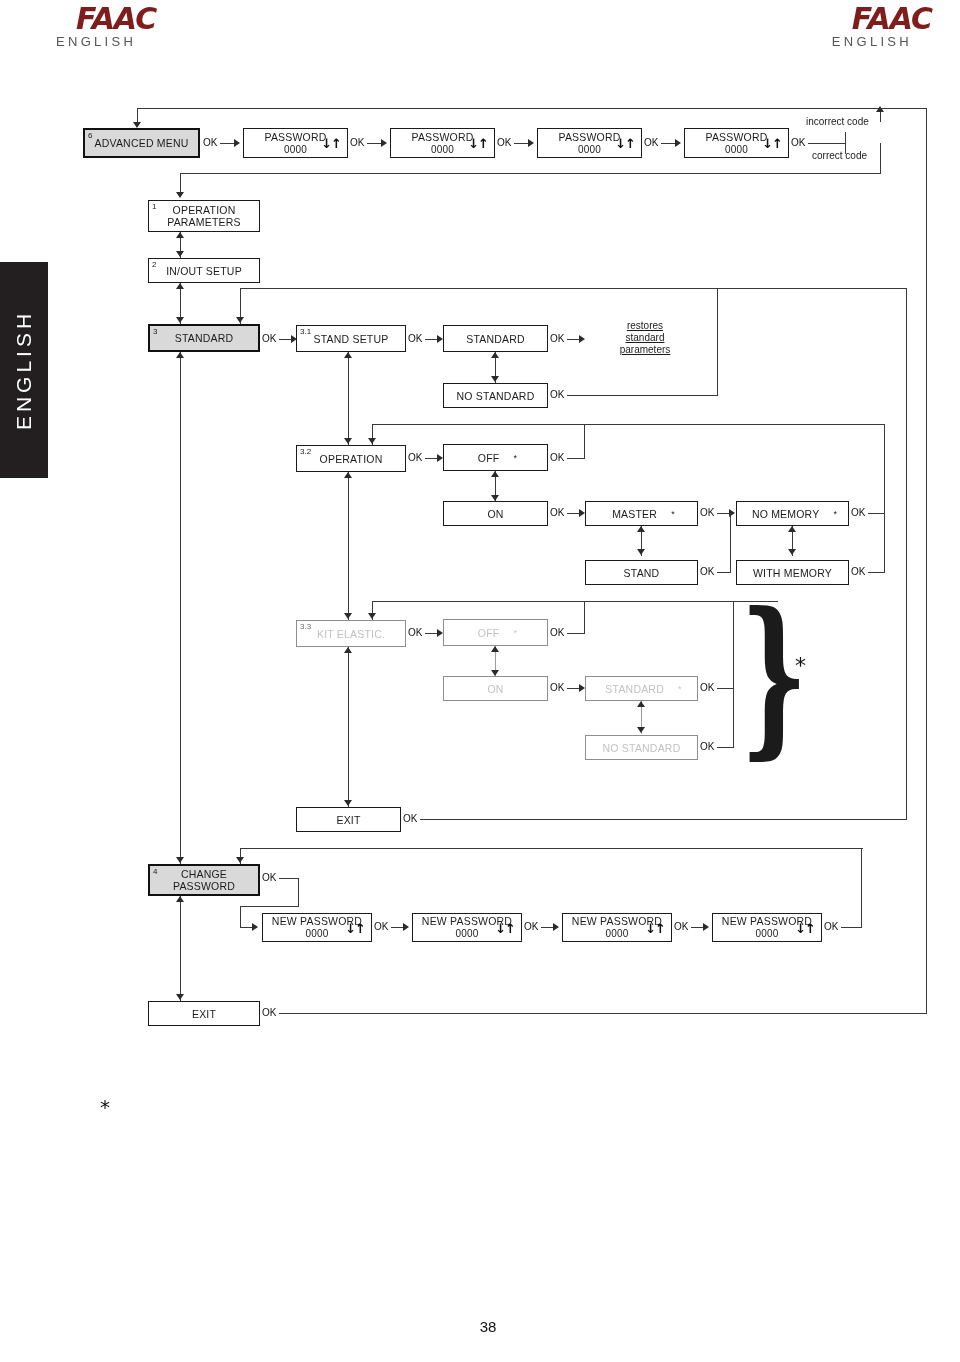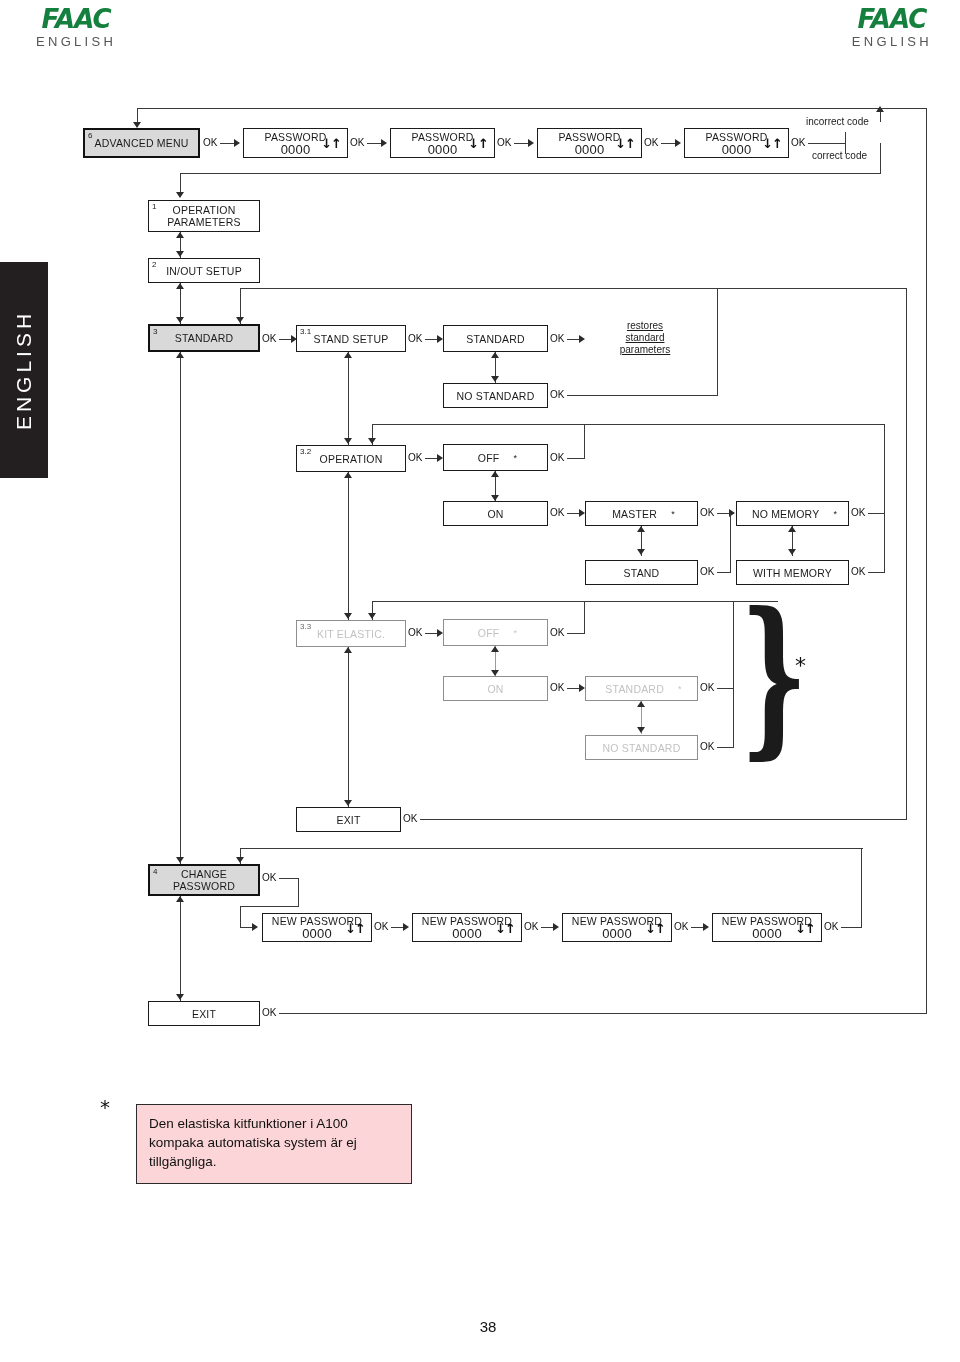--- a/index.html
+++ b/index.html
@@ -7,22 +7,22 @@
     width:960px;height:1362px;position:relative;background:#ffffff;
     font-family:"Liberation Sans","DejaVu Sans",sans-serif;
     -webkit-font-smoothing:antialiased;
   }
   .page{position:absolute;inset:0;overflow:hidden;}
 
   
   .logo{position:absolute;text-align:center;color:#4a4a4a;}
   .logo .mark{
     font-family:"DejaVu Sans",sans-serif;
-    font-size:26px;font-weight:bold;letter-spacing:-1px;
-    font-style:italic;line-height:30px;color:#15803d;
+    font-size:30px;font-weight:bold;letter-spacing:-1px;
+    font-style:italic;line-height:30px;color:#7f1d1d;margin-left:40px;
   }
   .logo .sub{
     font-size:13px;letter-spacing:3.3px;line-height:16px;color:#555;
     font-weight:normal;
   }
   #logo-left{left:36px;top:4px;}
   #logo-right{right:28px;top:4px;}
 
   
   #lang-tab{
@@ -51,21 +51,21 @@
   .idx{
     position:absolute;left:3px;top:1px;font-size:8px;line-height:9px;
     color:#1b1b1b;letter-spacing:0;
   }
   .star-sup{font-size:9px;vertical-align:super;margin-left:10px;}
   .box.dim .star-sup{color:#c8c8c8;}
 
   
   .pw{flex-direction:column;justify-content:center;gap:1px;}
   .pw .t1{font-size:10.5px;line-height:12px;}
-  .pw .t2{font-size:13px;line-height:12px;}
+  .pw .t2{font-size:10px;line-height:12px;}
   .pwarrows{
     position:absolute;right:6px;top:50%;transform:translateY(-50%);
     font-size:13px;line-height:11px;letter-spacing:-1px;font-weight:bold;
     font-family:"DejaVu Sans",sans-serif;color:#111;
   }
 
   
   .ok{
     position:absolute;font-size:10px;line-height:11px;color:#111;
     letter-spacing:0;
@@ -461,19 +461,16 @@
 
   <div class="box" style="left:148px;top:1001px;width:112px;height:25px;">
     <span class="lbl">EXIT</span>
   </div>
   <div class="ok" style="left:262px;top:1007px;">OK</div>
   <div class="h" style="left:279px;top:1013px;width:648px;"></div>
   <div class="v" style="left:926px;top:108px;height:906px;"></div>
   <div class="h" style="left:880px;top:108px;width:47px;"></div>
 
   <div id="footnote-star">*</div>
-  <div id="footnote">
-    <span>Den elastiska kitfunktioner i A100 kompaka automatiska system är ej tillgängliga.</span>
-  </div>
 
   <div id="pageno">38</div>
 
 </div>
 
 </body></html>

